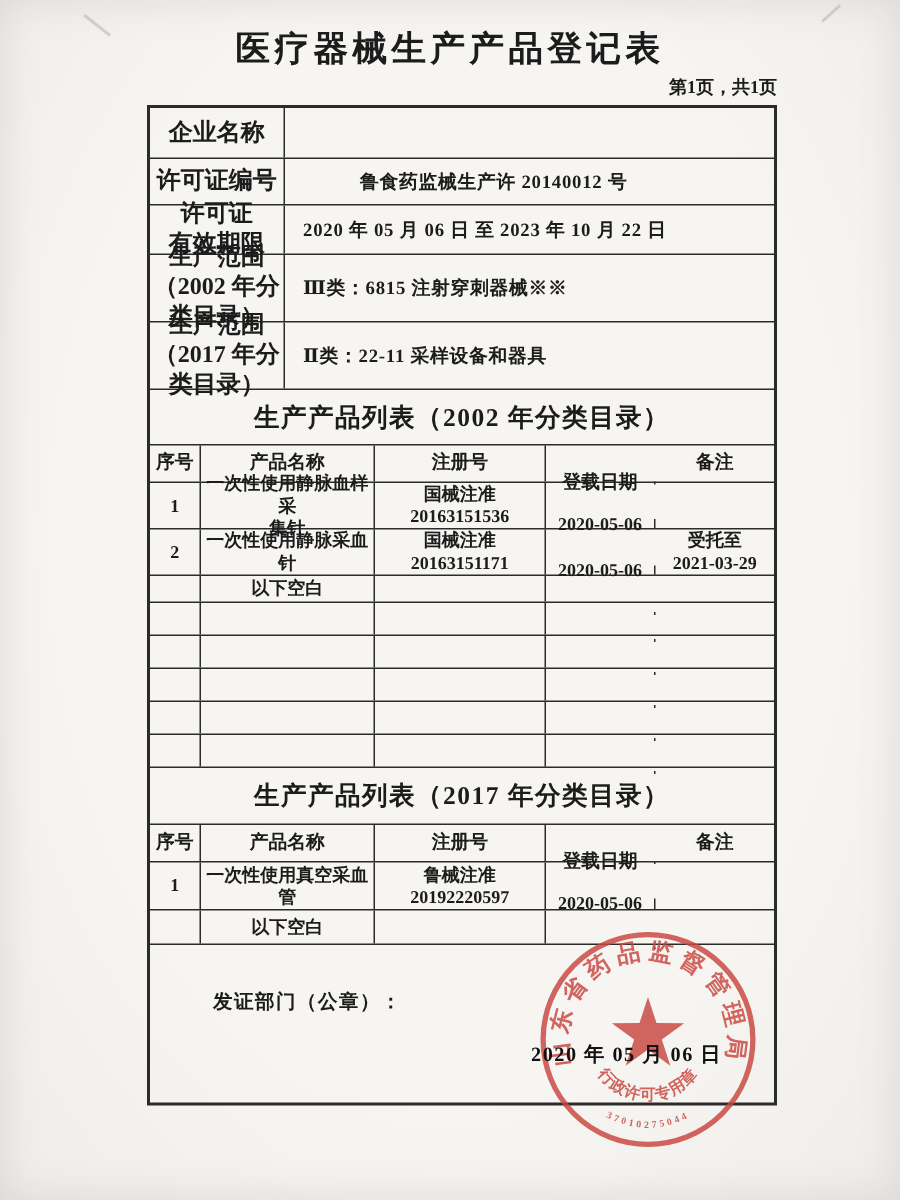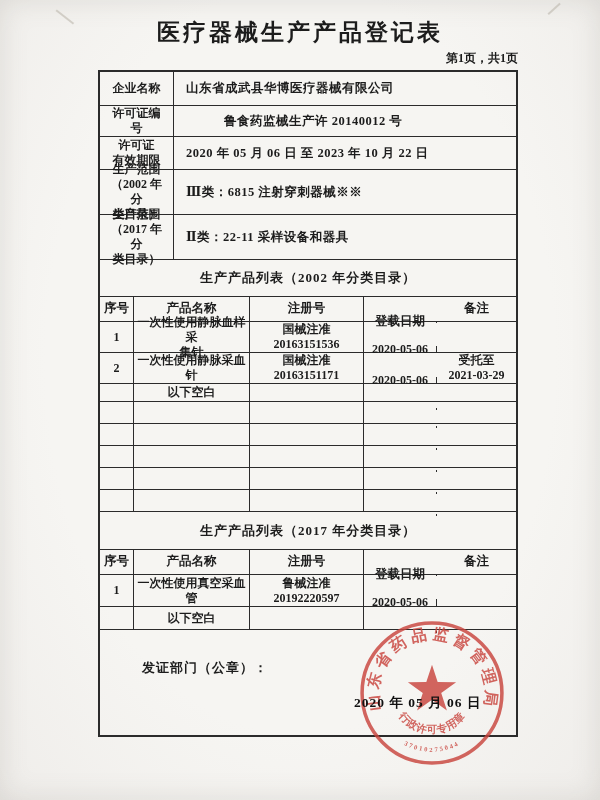--- a/index.html
+++ b/index.html
@@ -47,42 +47,42 @@
     border: 2px solid #2b2b2b;
     display: flex;
     flex-direction: column;
     font-weight: bold;
   }
   .row { display: flex; border-bottom: 1.5px solid #2b2b2b; }
   .row:last-child { border-bottom: none; }
 
   
   .info-label {
-    width: 74px;
+    width: 90px;
     border-right: 1.5px solid #2b2b2b;
     display: flex; align-items: center; justify-content: center;
     text-align: center;
-    font-size: 12px;
+    font-size: 16px;
     white-space: pre-line;
     line-height: 1.25;
-    padding: 2px 11px;
+    padding: 2px 1px;
   }
   .info-value {
     flex: 1;
     display: flex; align-items: center;
     padding-left: 12px;
     font-size: 12.5px;
     letter-spacing: 0.5px;
   }
   .h-r1 { height: 34px; } .h-r2 { height: 31px; gap: 38px; } .h-r3 { height: 33px; }
   .h-r4 { height: 45px; } .h-r5 { height: 45px; }
 
   .section-title {
     display: flex; align-items: center; justify-content: center;
-    font-size: 13px;
+    font-size: 17px;
     letter-spacing: 1px;
   }
   .h-st1 { height: 37px; } .h-st2 { height: 38px; }
 
   
   .cell {
     border-right: 1.5px solid #2b2b2b;
     display: flex; align-items: center; justify-content: center;
     text-align: center;
     font-size: 12px;
@@ -142,21 +142,20 @@
   <div class="fold-mark fold-tl"></div>
   <div class="fold-mark fold-tr"></div>
 
   <div class="doc-title">医疗器械生产产品登记表</div>
   <div class="page-indicator">第1页，共1页</div>
 
   <div class="sheet">
 
     <div class="row h-r1">
       <div class="info-label">企业名称</div>
-      <div class="info-value">山东省成武县华博医疗器械有限公司</div>
     </div>
     <div class="row h-r2">
       <div class="info-label">许可证编号</div>
       <div class="info-value">鲁食药监械生产许 20140012 号</div>
     </div>
     <div class="row h-r3">
       <div class="info-label">许可证
 有效期限</div>
       <div class="info-value">2020 年 05 月 06 日  至 2023 年 10 月 22 日</div>
     </div>

